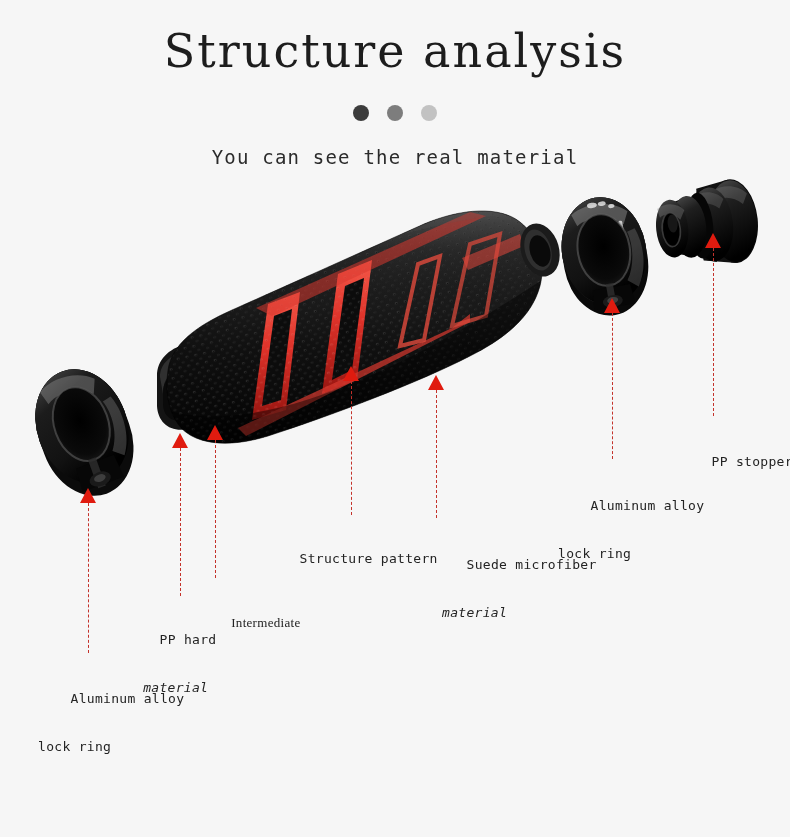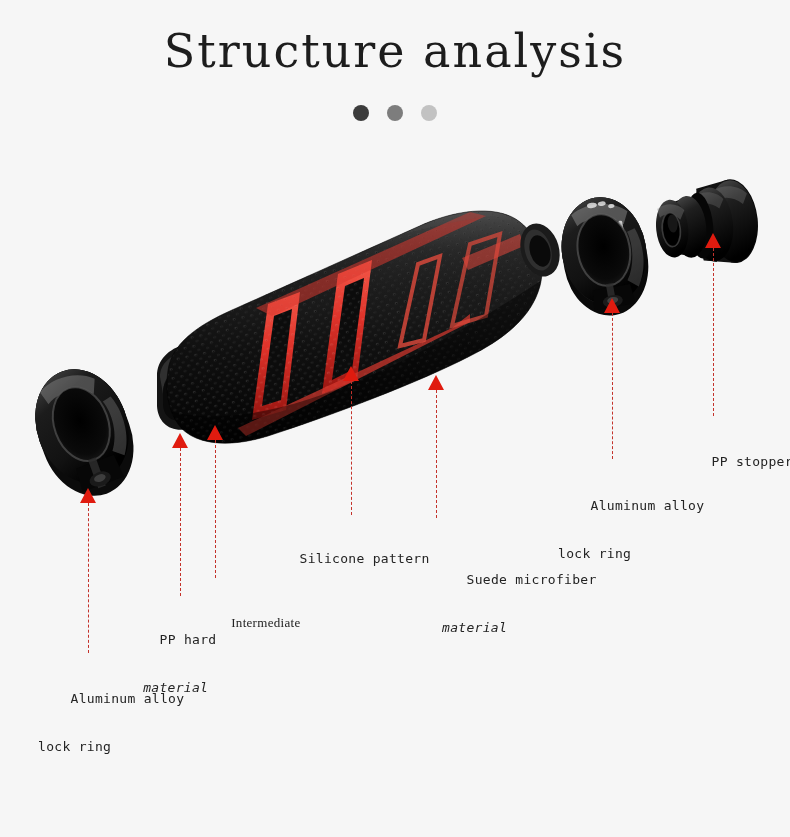--- a/index.html
+++ b/index.html
@@ -104,20 +104,21 @@
 <div id="stage" style="background: rgb(246, 246, 246);">
 
   <div id="page-title">Structure analysis</div>
 
   <div id="dot-row">
     <span class="dot" style="background: rgb(60, 60, 60);"></span>
     <span class="dot" style="background: rgb(125, 125, 125);"></span>
     <span class="dot" style="background: rgb(194, 194, 194);"></span>
   </div>
 
+  <div id="subtitle">You can see the real material</div>
 
   <svg id="scene" viewBox="0 0 790 837">
     <defs>
 
       <linearGradient id="gripShade" x1="0" y1="0" x2="0" y2="1">
         <stop offset="0%" stop-color="#4a4a4a"></stop>
         <stop offset="22%" stop-color="#262626"></stop>
         <stop offset="58%" stop-color="#101010"></stop>
         <stop offset="100%" stop-color="#000000"></stop>
       </linearGradient>
@@ -354,24 +355,24 @@
   <div class="callout" style="left:127px; top:596px;text-align:center;">
     <span>PP hard</span>
     <span class="l2 indent">material</span>
   </div>
 
   <div class="callout" style="left:217px; top:579px;font-family:Liberation Serif, serif;">
     <span>Intermediate</span>
   </div>
 
   <div class="callout" style="left:267px; top:515px;">
-    <span>Silicone pattern</span>
-  </div>
-
-  <div class="callout" style="left:434px; top:536px;">
+    <span>Structure pattern</span>
+  </div>
+
+  <div class="callout" style="left:434px; top:521px;">
     <span>Suede microfiber</span>
     <span class="l2 indent">material</span>
   </div>
 
   <div class="callout" style="left:558px; top:462px;">
     <span>Aluminum alloy</span>
     <span class="l2">lock ring</span>
   </div>
 
   <div class="callout" style="left:679px; top:418px;">

